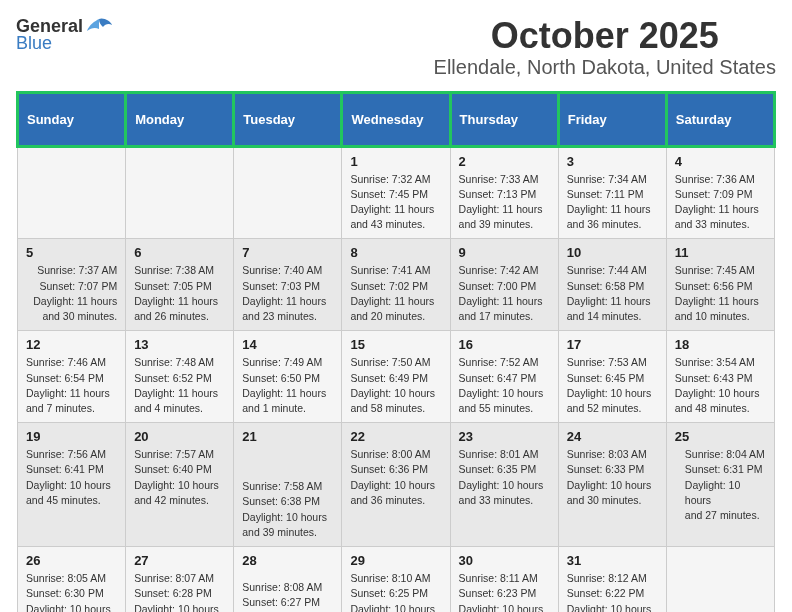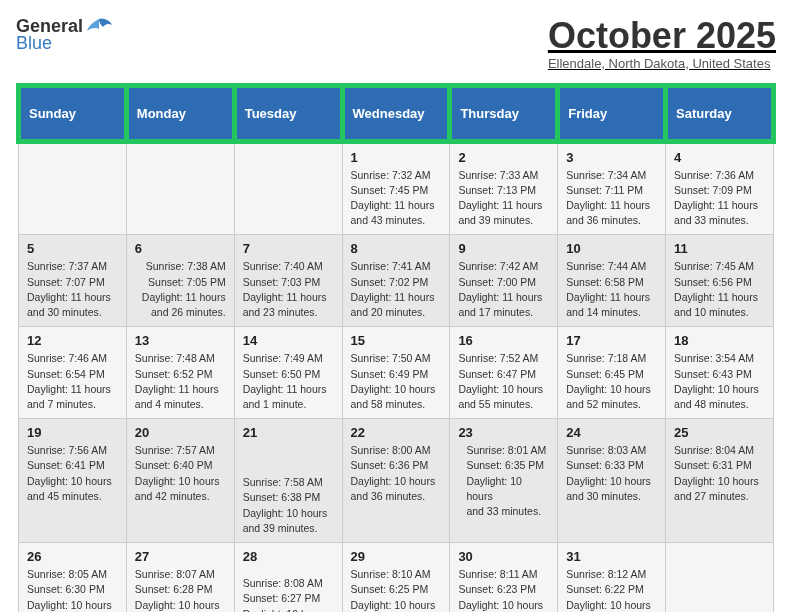--- a/index.html
+++ b/index.html
@@ -30,46 +30,45 @@
       font-size: 18px;
       font-weight: normal;
       color: #3a7cc2;
     }
     .logo-icon {
       width: 28px;
       height: 20px;
       margin-left: 2px;
     }
     .title-block {
-      text-align: left;
-      text-decoration: underline;
+      text-align: center;
     }
     .month-title {
       font-size: 36px;
       font-weight: bold;
       color: #333;
       line-height: 1.1;
     }
     .location-title {
-      font-size: 13px;
+      font-size: 20px;
       color: #555;
     }
     table {
       width: 100%;
       border-collapse: collapse;
       table-layout: fixed;
     }
     thead tr th {
       background-color: #2e6db4;
       color: #fff;
       text-align: left;
       padding: 18px 8px;
       font-size: 13px;
       font-weight: bold;
-      border: 5px solid #22c55e;
+      border: 3px solid #22c55e;
     }
     tbody tr td {
       vertical-align: top;
       border: 1px solid #ccc;
       padding: 6px 8px;
       height: 90px;
       background: #fff;
     }
     tbody tr:nth-child(odd) td {
       background: #f5f5f5;
@@ -153,28 +152,28 @@
           <div class="day-number">4</div>
           <div class="day-info" style="white-space: pre-line;">Sunrise: 7:36 AM
 Sunset: 7:09 PM
 Daylight: 11 hours
 and 33 minutes.</div>
         </td>
       </tr>
       <tr>
         <td>
           <div class="day-number">5</div>
-          <div class="day-info" style="white-space: pre-line;">Sunrise: 7:37 AM
+          <div class="day-info" style="white-space: pre-line; text-align: right;">Sunrise: 7:37 AM
 Sunset: 7:07 PM
 Daylight: 11 hours
 and 30 minutes.</div>
         </td>
         <td>
           <div class="day-number">6</div>
-          <div class="day-info" style="white-space: pre-line; text-align: right;">Sunrise: 7:38 AM
+          <div class="day-info" style="white-space: pre-line;">Sunrise: 7:38 AM
 Sunset: 7:05 PM
 Daylight: 11 hours
 and 26 minutes.</div>
         </td>
         <td>
           <div class="day-number">7</div>
           <div class="day-info" style="white-space: pre-line;">Sunrise: 7:40 AM
 Sunset: 7:03 PM
 Daylight: 11 hours
 and 23 minutes.</div>
@@ -239,21 +238,21 @@
         </td>
         <td>
           <div class="day-number">16</div>
           <div class="day-info" style="white-space: pre-line;">Sunrise: 7:52 AM
 Sunset: 6:47 PM
 Daylight: 10 hours
 and 55 minutes.</div>
         </td>
         <td>
           <div class="day-number">17</div>
-          <div class="day-info" style="white-space: pre-line;">Sunrise: 7:18 AM
+          <div class="day-info" style="white-space: pre-line;">Sunrise: 7:53 AM
 Sunset: 6:45 PM
 Daylight: 10 hours
 and 52 minutes.</div>
         </td>
         <td>
           <div class="day-number">18</div>
           <div class="day-info" style="white-space: pre-line;">Sunrise: 3:54 AM
 Sunset: 6:43 PM
 Daylight: 10 hours
 and 48 minutes.</div>
@@ -283,35 +282,35 @@
         </td>
         <td>
           <div class="day-number">22</div>
           <div class="day-info" style="white-space: pre-line;">Sunrise: 8:00 AM
 Sunset: 6:36 PM
 Daylight: 10 hours
 and 36 minutes.</div>
         </td>
         <td>
           <div class="day-number">23</div>
-          <div class="day-info" style="white-space: pre-line; margin-left: 8px;">Sunrise: 8:01 AM
+          <div class="day-info" style="white-space: pre-line;">Sunrise: 8:01 AM
 Sunset: 6:35 PM
 Daylight: 10 hours
 and 33 minutes.</div>
         </td>
         <td>
           <div class="day-number">24</div>
           <div class="day-info" style="white-space: pre-line;">Sunrise: 8:03 AM
 Sunset: 6:33 PM
 Daylight: 10 hours
 and 30 minutes.</div>
         </td>
         <td>
           <div class="day-number">25</div>
-          <div class="day-info" style="white-space: pre-line;">Sunrise: 8:04 AM
+          <div class="day-info" style="white-space: pre-line; margin-left: 10px;">Sunrise: 8:04 AM
 Sunset: 6:31 PM
 Daylight: 10 hours
 and 27 minutes.</div>
         </td>
       </tr>
       <tr>
         <td>
           <div class="day-number">26</div>
           <div class="day-info" style="white-space: pre-line;">Sunrise: 8:05 AM
 Sunset: 6:30 PM

